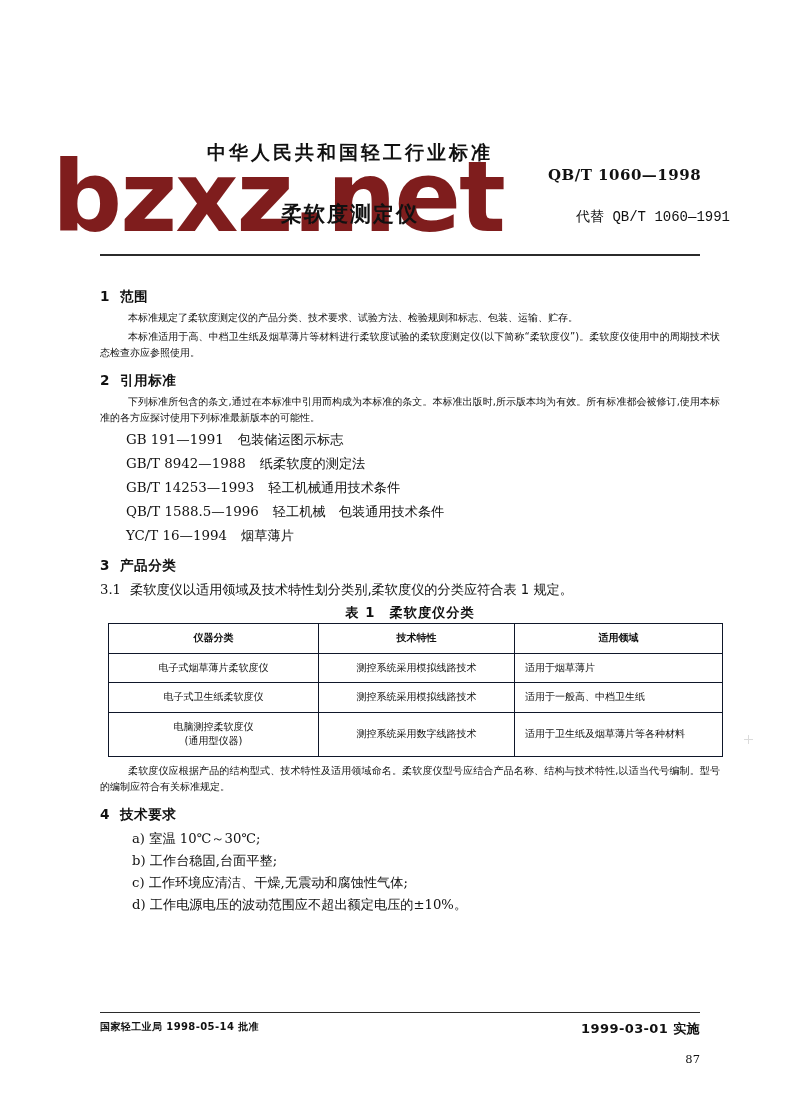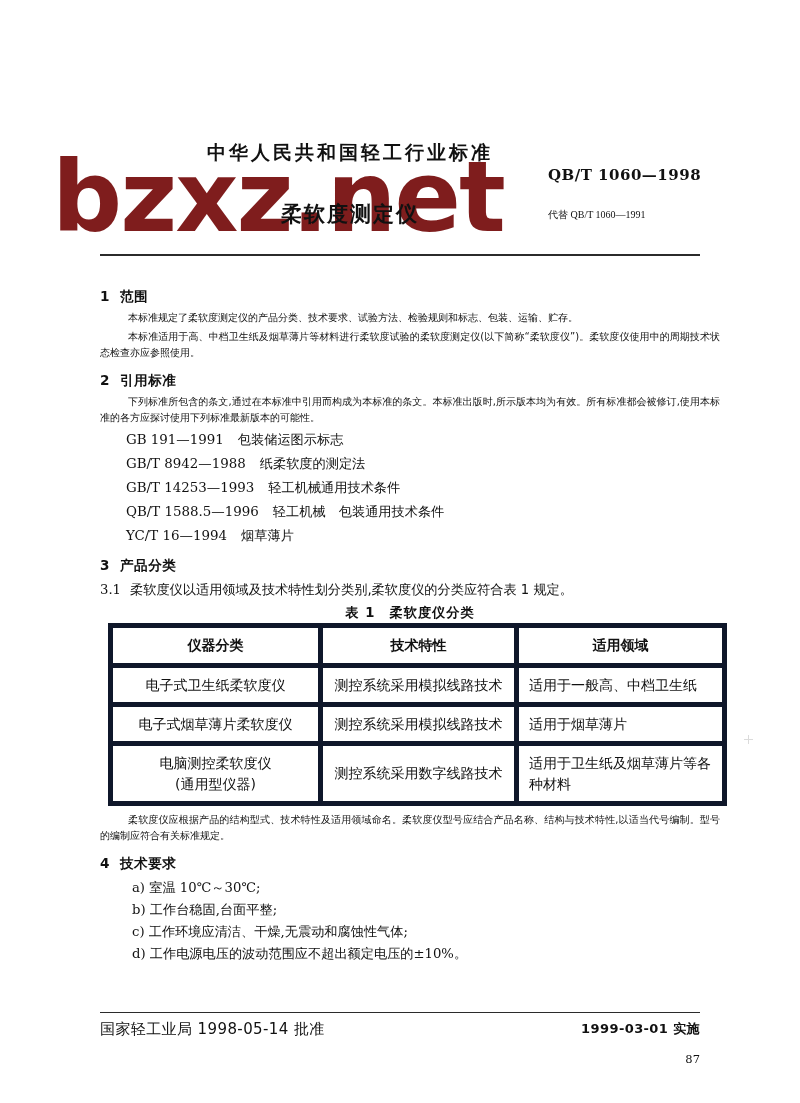--- a/index.html
+++ b/index.html
@@ -63,24 +63,24 @@
   .hdr-std-no {
     left: 548px;
     top: 166px;
     font-family: "DejaVu Serif", "Liberation Serif", serif;
     font-size: 15px;
     font-weight: 700;
     letter-spacing: 0.5px;
     white-space: nowrap;
   }
   .hdr-replaces {
-    left: 548px;
+    left: 576px;
     top: 208px;
-    font-family: Liberation Serif, serif;
-    font-size: 10px;
+    font-family: Liberation Mono, monospace;
+    font-size: 14px;
     white-space: nowrap;
   }
 
   .rule {
     position: absolute;
     left: 100px;
     width: 600px;
     border-top: 2px solid #2b2b2b;
     z-index: 2;
   }
@@ -160,23 +160,23 @@
     margin: 6px 0 4px 0;
     letter-spacing: 1px;
   }
   table.cls {
     border-collapse: collapse;
     width: 614px;
     margin: 0 0 6px 8px;
     table-layout: fixed;
   }
   table.cls th, table.cls td {
-    border: 5px solid #0f172a;
-    text-align: center;
-    font-size: 14px;
+    border: 1px solid #0f172a;
+    text-align: center;
+    font-size: 10px;
     padding: 7px 4px;
     line-height: 1.45;
   }
   table.cls th { font-weight: 700; }
   table.cls td.left { text-align: left; padding-left: 10px; }
   table.cls col.c1 { width: 210px; }
   table.cls col.c2 { width: 196px; }
   table.cls col.c3 { width: 208px; }
 
   
@@ -192,22 +192,22 @@
   }
   .lt {
     font-family: "DejaVu Serif", "Liberation Serif", serif;
   }
 
   
   .footer-left {
     position: absolute;
     left: 100px;
     top: 1020px;
-    font-size: 15px;
-    font-weight: 400;
+    font-size: 10px;
+    font-weight: 700;
     letter-spacing: 0.4px;
     z-index: 2;
     text-align: center;
   }
   .footer-right {
     position: absolute;
     right: 100px;
     top: 1020px;
     font-size: 13px;
     font-weight: 700;
@@ -298,28 +298,28 @@
           </colgroup>
         <thead>
           <tr>
             <th>仪器分类</th>
             <th>技术特性</th>
             <th>适用领域</th>
           </tr>
         </thead>
         <tbody>
           <tr>
+            <td>电子式烟草薄片柔软度仪</td>
+            <td>测控系统采用模拟线路技术</td>
+            <td class="left">适用于烟草薄片</td>
+          </tr>
+          <tr>
             <td>电子式卫生纸柔软度仪</td>
             <td>测控系统采用模拟线路技术</td>
             <td class="left">适用于一般高、中档卫生纸</td>
-          </tr>
-          <tr>
-            <td>电子式烟草薄片柔软度仪</td>
-            <td>测控系统采用模拟线路技术</td>
-            <td class="left">适用于烟草薄片</td>
           </tr>
           <tr>
             <td style="white-space:pre-line">电脑测控柔软度仪
 (通用型仪器)</td>
             <td>测控系统采用数字线路技术</td>
             <td class="left">适用于卫生纸及烟草薄片等各种材料</td>
           </tr>
         </tbody>
       </table>
 

